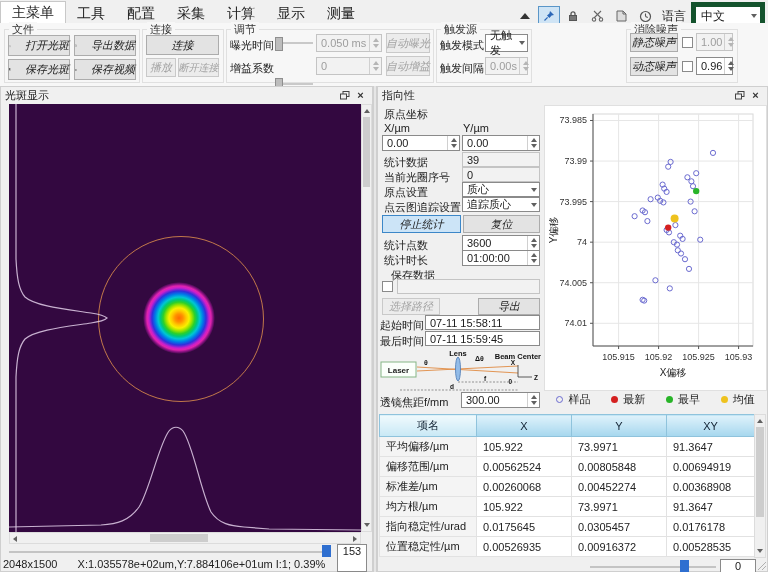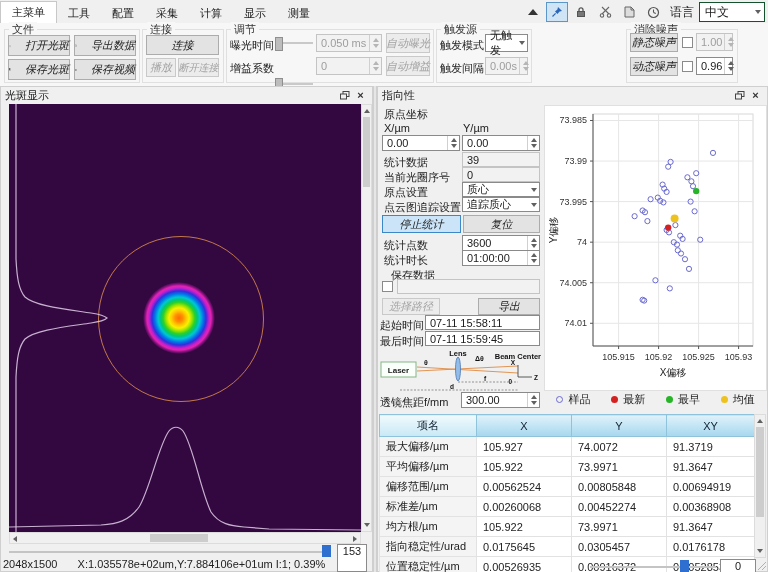--- a/index.html
+++ b/index.html
@@ -4,27 +4,27 @@
 <style>
   html,body{margin:0;padding:0;width:768px;height:572px;overflow:hidden;
     font-family:"Liberation Sans","DejaVu Sans",sans-serif;background:#f0f0f0;
     -webkit-font-smoothing:antialiased;}
   #app{position:relative;width:768px;height:572px;background:#f0f0f0;font-size:12px;color:#1a1a1a;}
   .abs{position:absolute;}
 
   
   .menubar{position:absolute;left:0;top:0;width:768px;height:23px;background:#f0f0f0;border-bottom:1px solid #d7d7d7;}
   .tabs{display:flex;height:23px;align-items:flex-end;}
-  .tab{padding:0 11px;line-height:20px;height:20px;font-size:11px;color:#222;cursor:default;}
+  .tab{padding:0 11px;line-height:20px;height:20px;font-size:14px;color:#222;cursor:default;}
   .tab.active{background:#fff;border:1px solid #c8c8c8;border-bottom:none;height:21px;line-height:21px;}
   .iconstrip{position:absolute;right:3px;top:2px;display:flex;align-items:center;gap:2px;}
   .tb-icon{width:20px;height:18px;display:flex;align-items:center;justify-content:center;border:1px solid transparent;background:transparent;}
   .tb-icon.pinned{background:#cfe4f5;border-color:#5a96c8;}
   .lang-label{font-size:12px;margin:0 3px 0 4px;color:#222;}
-  .lang-sel{width:56px;height:18px;background:#fff;border:1px solid #14532d;display:flex;align-items:center;justify-content:space-between;padding:0 3px 0 5px;font-size:12px;}
+  .lang-sel{width:56px;height:18px;background:#fff;border:5px solid #14532d;display:flex;align-items:center;justify-content:space-between;padding:0 3px 0 5px;font-size:12px;}
 
   
   .toolbar{position:absolute;left:0;top:23px;width:768px;height:63px;background:#f7f7f7;border-bottom:1px solid #cfcfcf;}
   .grp{position:absolute;border:1px solid #e0e0e0;background:#f7f7f7;}
   .grp-label{position:absolute;top:-8px;left:4px;background:#f7f7f7;padding:0 3px;font-size:11px;color:#333;white-space:nowrap;}
   .btn{display:flex;align-items:center;justify-content:center;gap:14px;background:#e3e3e3;border:1px solid #acacac;
        font-size:11px;color:#1a1a1a;box-sizing:border-box;white-space:nowrap;font-style:italic;}
   .btn.dis{background:#ececec;border-color:#c9c9c9;color:#a2a2a2;}
   .btn.active-blue{background:#cce4f7;border-color:#3c87c8;}
   .field,.spin,.sel{box-sizing:border-box;background:#fff;border:1px solid #8a8a8a;font-size:11px;display:flex;align-items:center;padding:0 2px 0 4px;}
@@ -526,26 +526,20 @@
       <thead>
           <tr>
             <th class="first">项名</th>
             <th>X</th>
             <th>Y</th>
             <th>XY</th>
           </tr>
         </thead>
       <tbody>
           <tr>
-            <td class="name-cell">最大偏移/µm</td>
-            <td>105.927</td>
-            <td>74.0072</td>
-            <td>91.3719</td>
-          </tr>
-          <tr>
             <td class="name-cell">平均偏移/µm</td>
             <td>105.922</td>
             <td>73.9971</td>
             <td>91.3647</td>
           </tr>
           <tr>
             <td class="name-cell">偏移范围/µm</td>
             <td>0.00562524</td>
             <td>0.00805848</td>
             <td>0.00694919</td>

